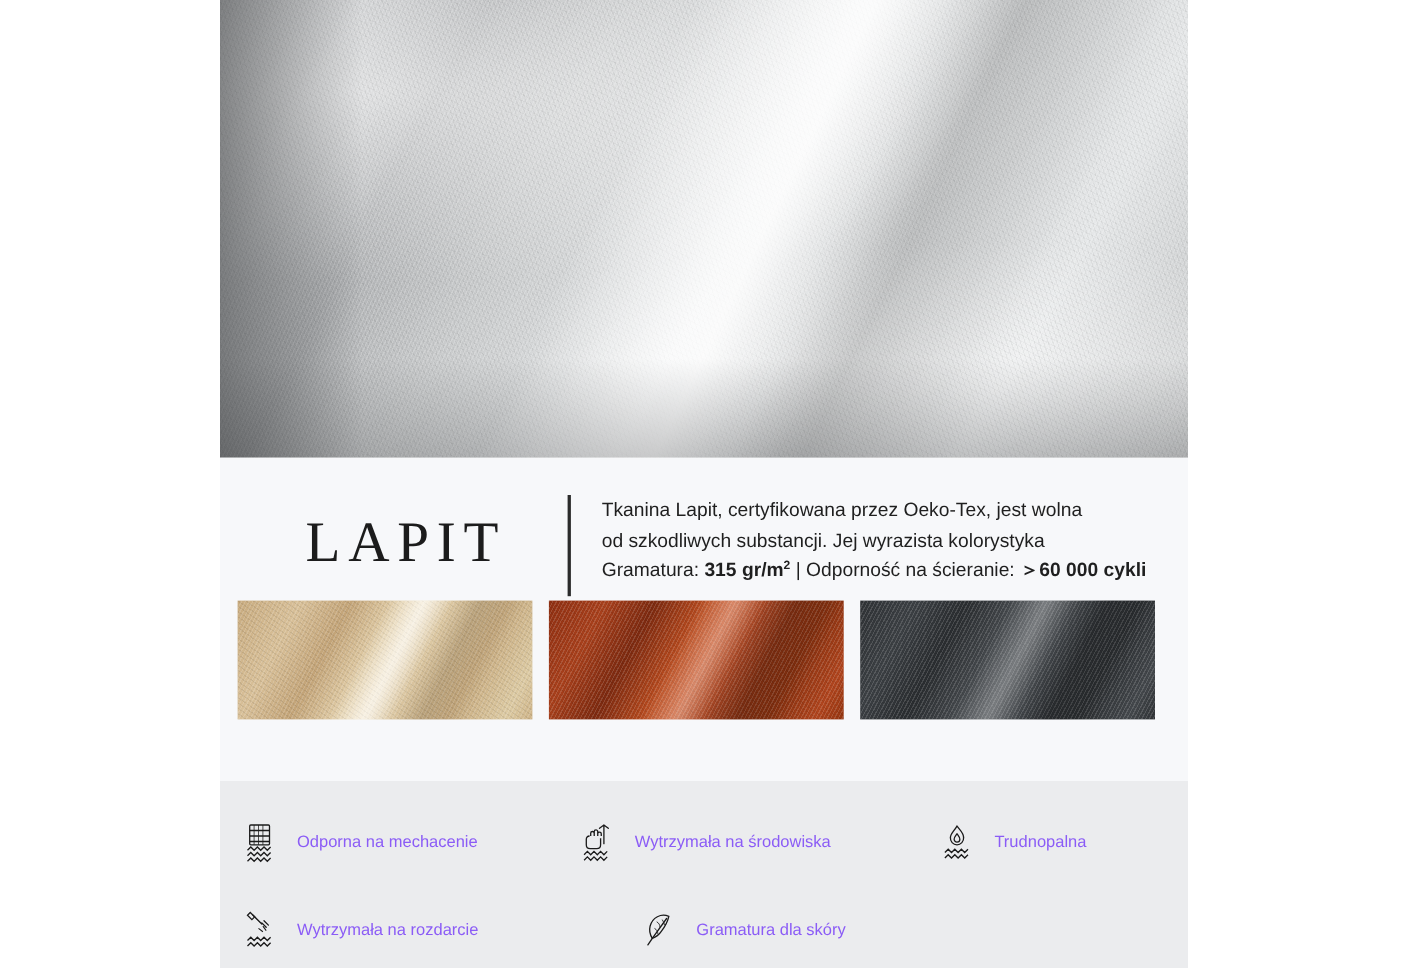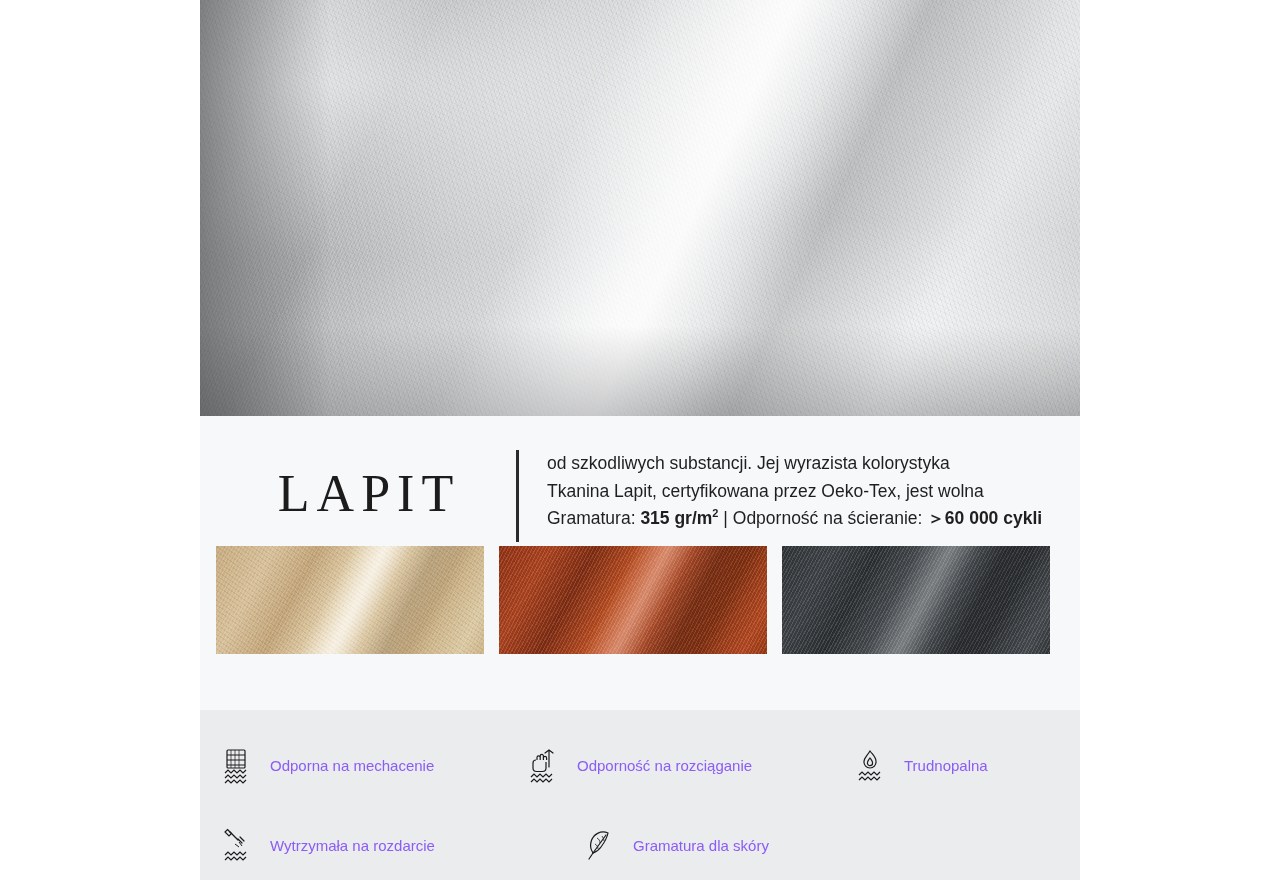--- a/index.html
+++ b/index.html
@@ -232,22 +232,22 @@
       <div class="hero-shadow-left"></div>
       <div class="hero-shadow-bottom"></div>
     </div>
 
     <div class="info-band">
       <div class="brand">
         <div class="brand-name">LAPIT</div>
       </div>
       <div class="divider"></div>
       <div class="desc">
+        <p>Tkanina Lapit, certyfikowana przez Oeko-Tex, jest wolna</p>
         <p>od szkodliwych substancji. Jej wyrazista kolorystyka</p>
-        <p>Tkanina Lapit, certyfikowana przez Oeko-Tex, jest wolna</p>
         <p>
           <span>Gramatura: </span><span class="b">315 gr/m</span><span class="b sup">2</span><span> | </span><span>Odporność na ścieranie: </span><span class="b">＞60 000 cykli</span>
         </p>
       </div>
     </div>
 
     <div class="swatches">
       <div class="swatch sw-beige">
         <div class="tex"></div>
         <div class="fold"></div>
@@ -283,21 +283,21 @@
         <div class="feature f-offset-1">
           <span class="ico">
             <svg width="30" height="38" viewBox="0 0 30 38" fill="none" stroke="#1b1b1b" stroke-width="1.2">
               <path d="M21 3v17M17 6l4-3 4 3" stroke-linecap="round"></path>
               <path d="M8 13c-2 0-3 1.5-3 3v5c0 2 1.5 3.5 3.5 3.5h6c2 0 3.5-1.5 3.5-3.5v-6"></path>
               <path d="M9 13v-2.5a1.6 1.6 0 013.2 0V13M12.2 12v-3a1.6 1.6 0 013.2 0v4M15.4 13v-2a1.6 1.6 0 013.2 0v2"></path>
               <path d="M3 30l3-3 3 3 3-3 3 3 3-3 3 3 3-3"></path>
               <path d="M3 35l3-3 3 3 3-3 3 3 3-3 3 3 3-3"></path>
             </svg>
           </span>
-          <span class="lbl">Odporność na rozciąganie</span>
+          <span class="lbl">Wytrzymała na środowiska</span>
         </div>
 
         <div class="feature f-offset-2">
           <span class="ico">
             <svg width="30" height="38" viewBox="0 0 30 38" fill="none" stroke="#1b1b1b" stroke-width="1.2">
               <path d="M15 4c3 4 6 6 6 10.5A6 6 0 0115 21a6 6 0 01-6-6.5C9 11 12 9 15 4z"></path>
               <path d="M15 11c1.4 2 2.6 3 2.6 5a2.6 2.6 0 11-5.2 0c0-2 1.2-3 2.6-5z"></path>
               <path d="M4 28l3-3 3 3 3-3 3 3 3-3 3 3 3-3"></path>
               <path d="M4 33l3-3 3 3 3-3 3 3 3-3 3 3 3-3"></path>
             </svg>

